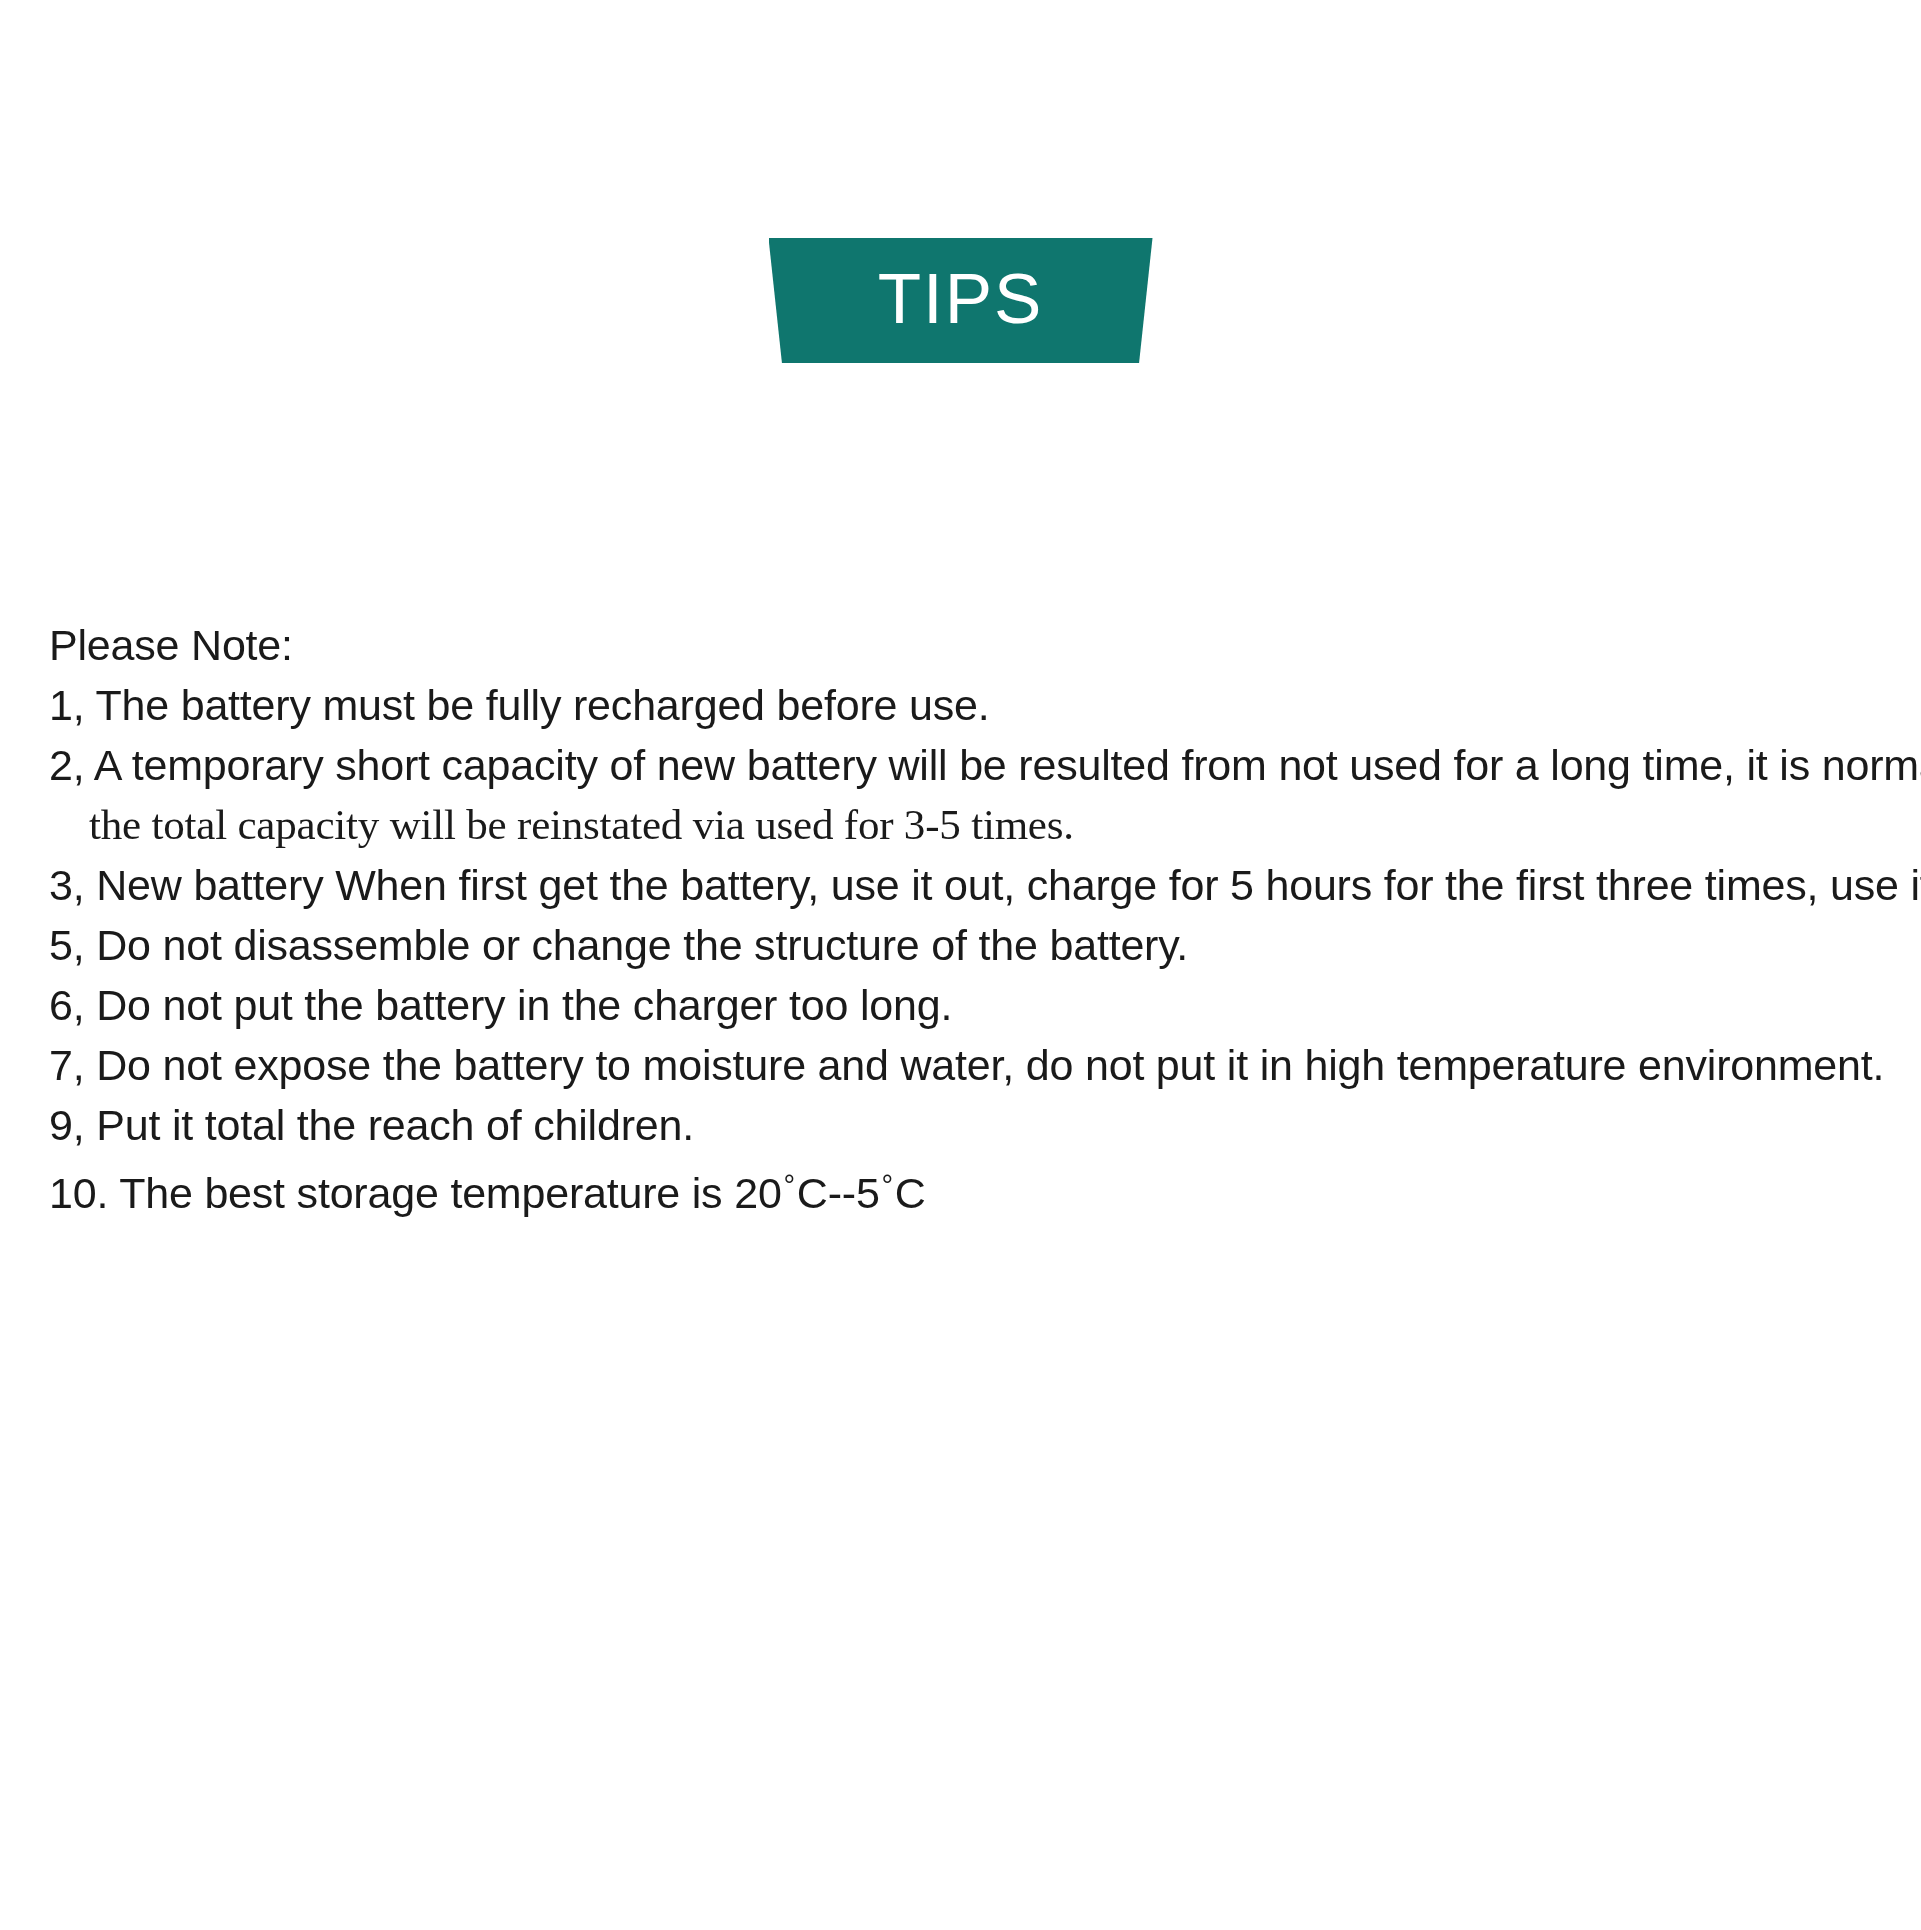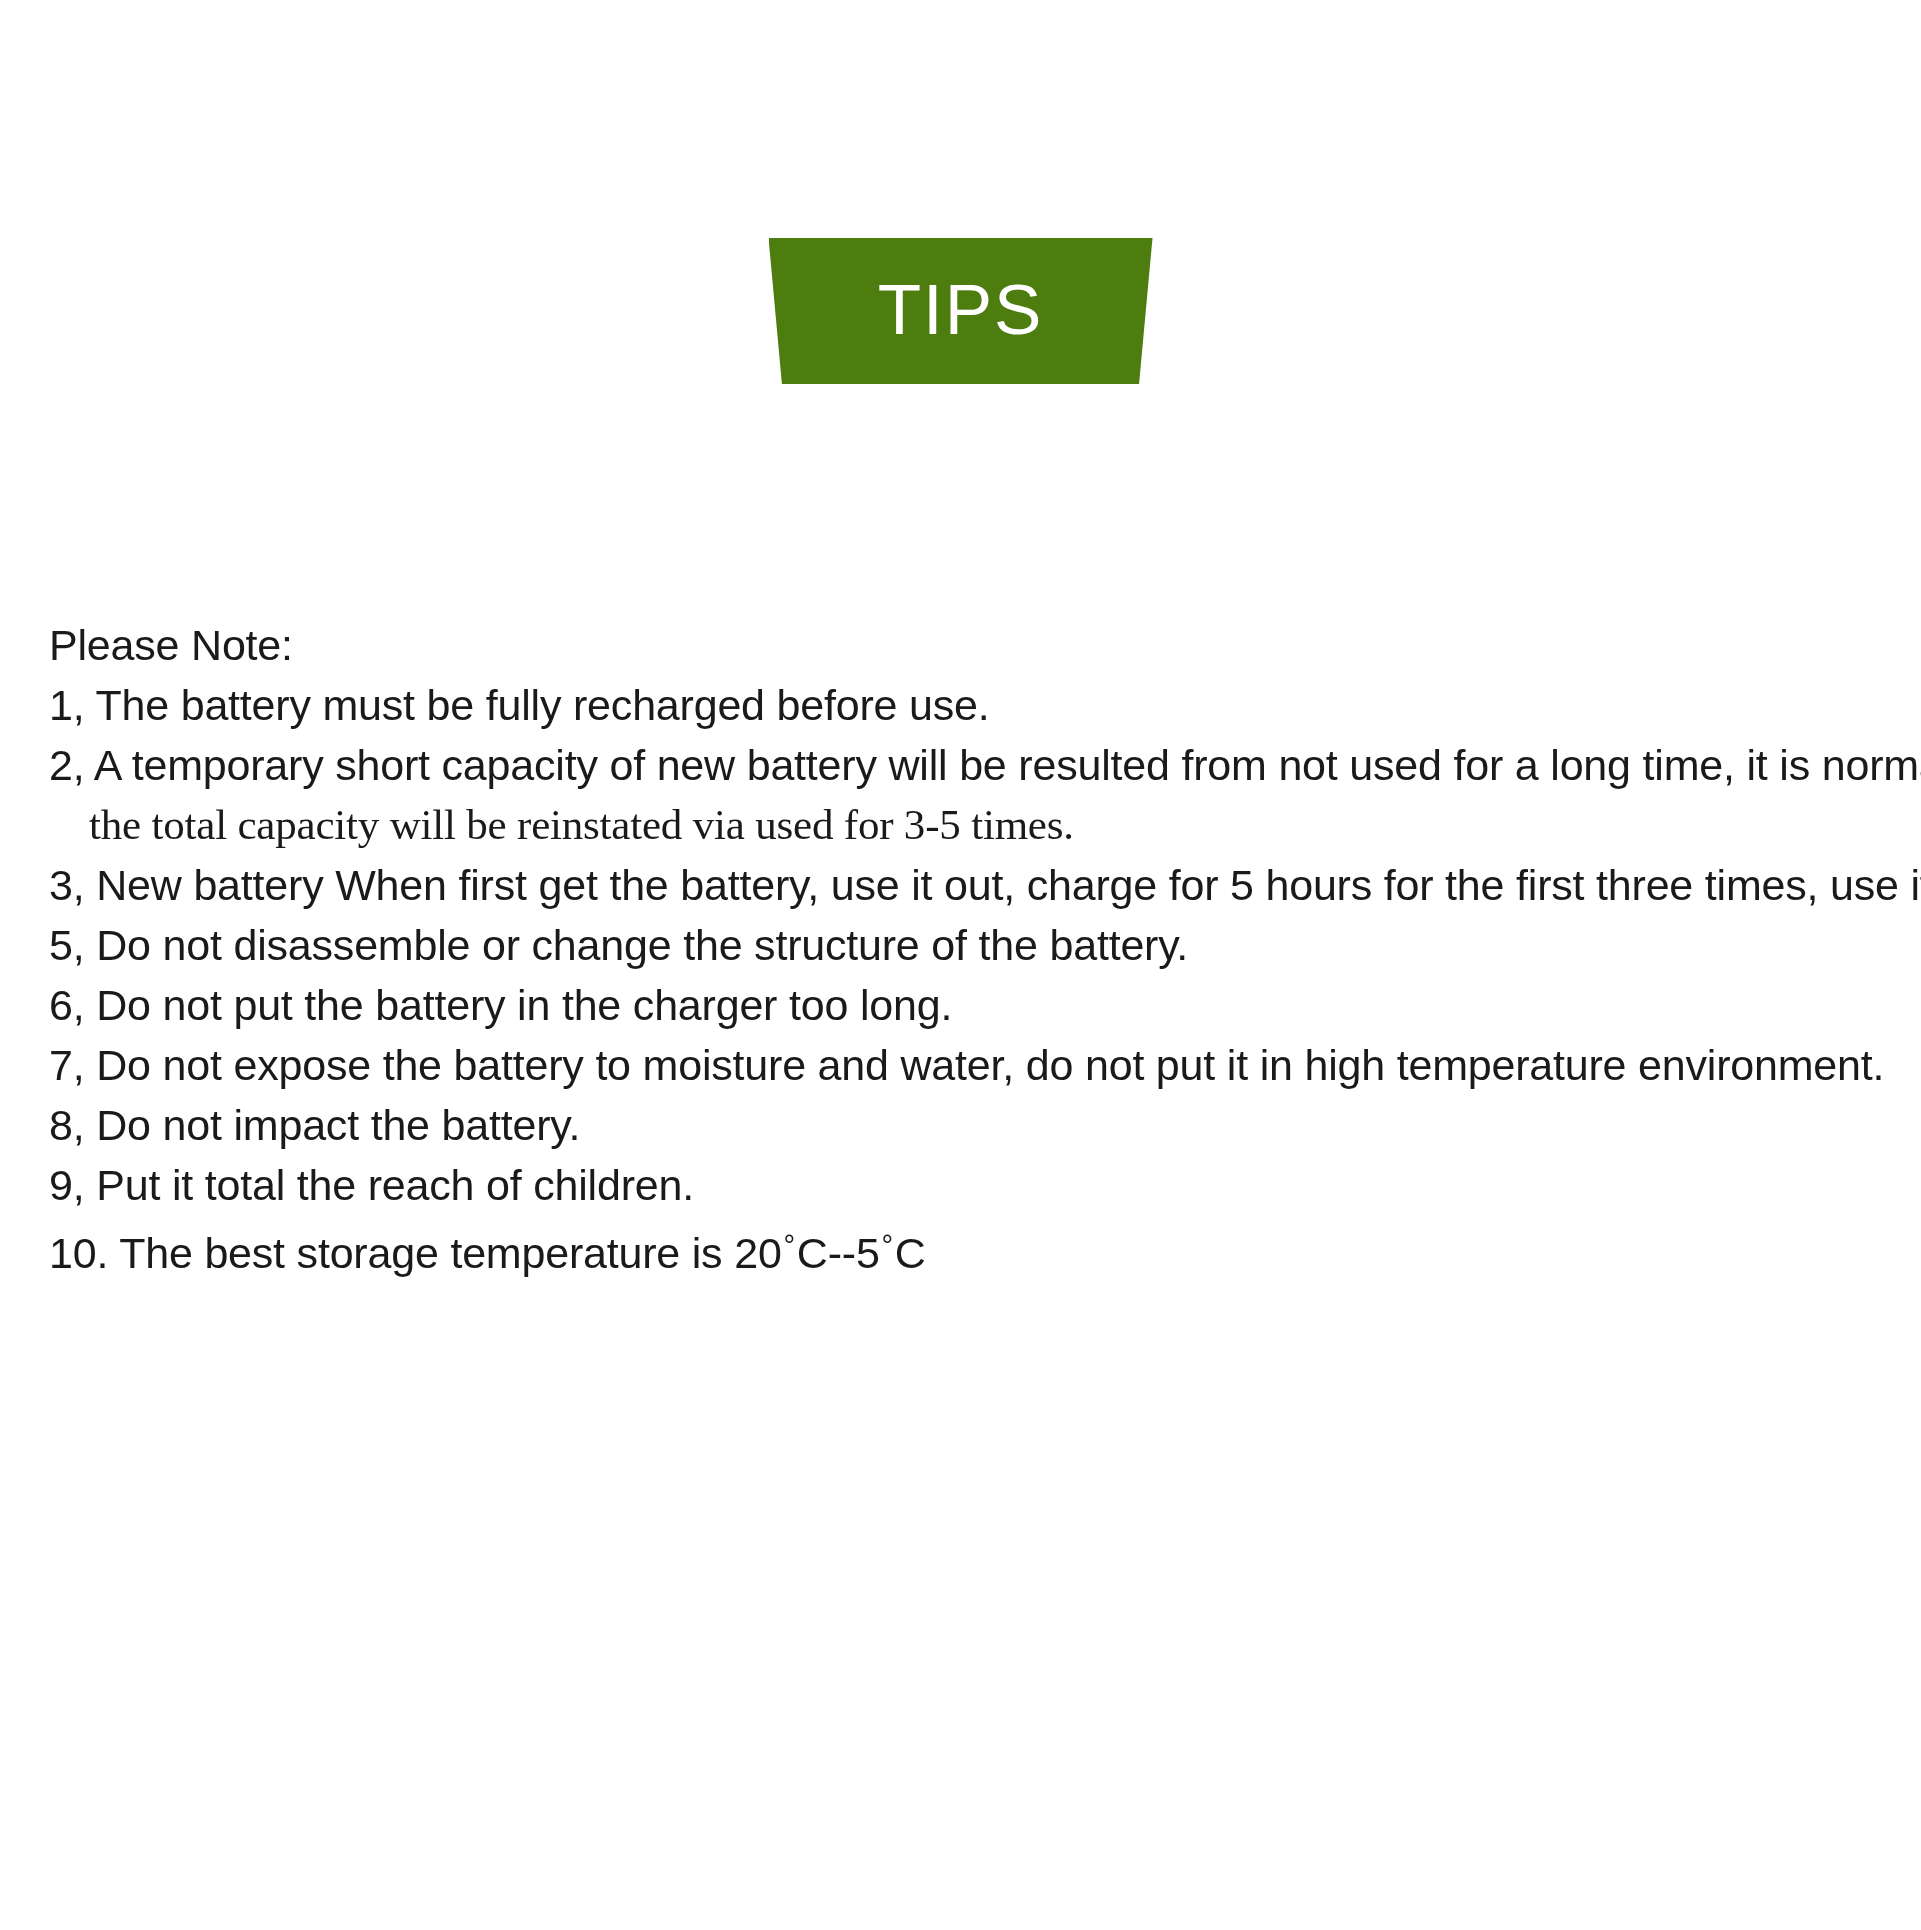--- a/index.html
+++ b/index.html
@@ -20,22 +20,22 @@
   .banner-wrap {
     position: absolute;
     top: 238px;
     left: 0;
     width: 1921px;
     display: flex;
     justify-content: center;
   }
   .banner {
     width: 384px;
-    height: 146px;
-    background: #4d7c0f;
+    height: 125px;
+    background: #0f766e;
     -webkit-clip-path: polygon(0% 0%, 100% 0%, 96.5% 100%, 3.5% 100%);
     clip-path: polygon(0% 0%, 100% 0%, 96.5% 100%, 3.5% 100%);
     display: flex;
     align-items: center;
     justify-content: center;
   }
   .banner-text {
     color: #ffffff;
     font-size: 71px;
     letter-spacing: 1.9px;
@@ -80,18 +80,17 @@
 <div class="notes">
   <div class="note-line">Please Note:</div>
 
   <div class="note-line">1, The battery must be fully recharged before use.</div>
   <div class="note-line">2, A temporary short capacity of new battery will be resulted from not used for a long time, it is normal,</div>
   <div class="note-line indent">the total capacity will be reinstated via used for 3-5 times.</div>
   <div class="note-line">3, New battery When first get the battery, use it out, charge for 5 hours for the first three times, use it out again,</div>
   <div class="note-line">5, Do not disassemble or change the structure of the battery.</div>
   <div class="note-line">6, Do not put the battery in the charger too long.</div>
   <div class="note-line">7, Do not expose the battery to moisture and water, do not put it in high temperature environment.</div>
-  <div class="note-line">8, Do not impact the battery.</div>
   <div class="note-line">9, Put it total the reach of children.</div>
 
   <div class="note-line"><span>10. The best storage temperature is 20</span><span class="deg">°</span><span>C--5</span><span class="deg">°</span><span>C</span></div>
 </div>
 
 
 </body></html>

